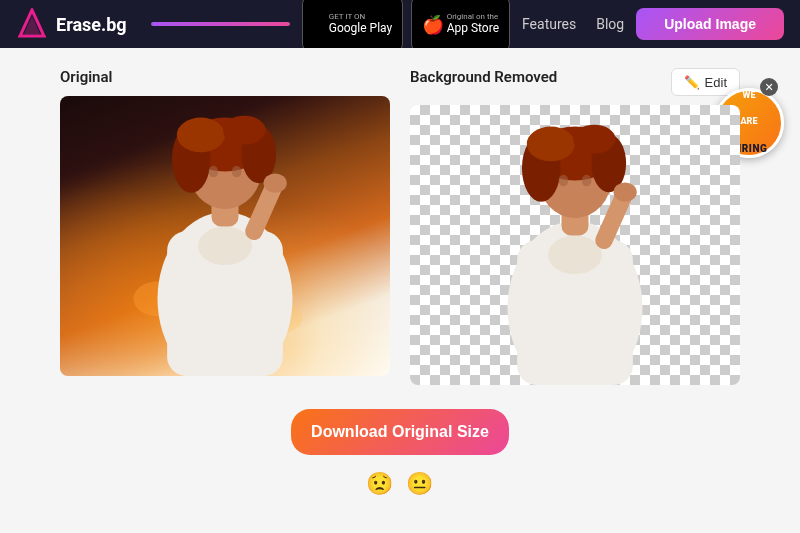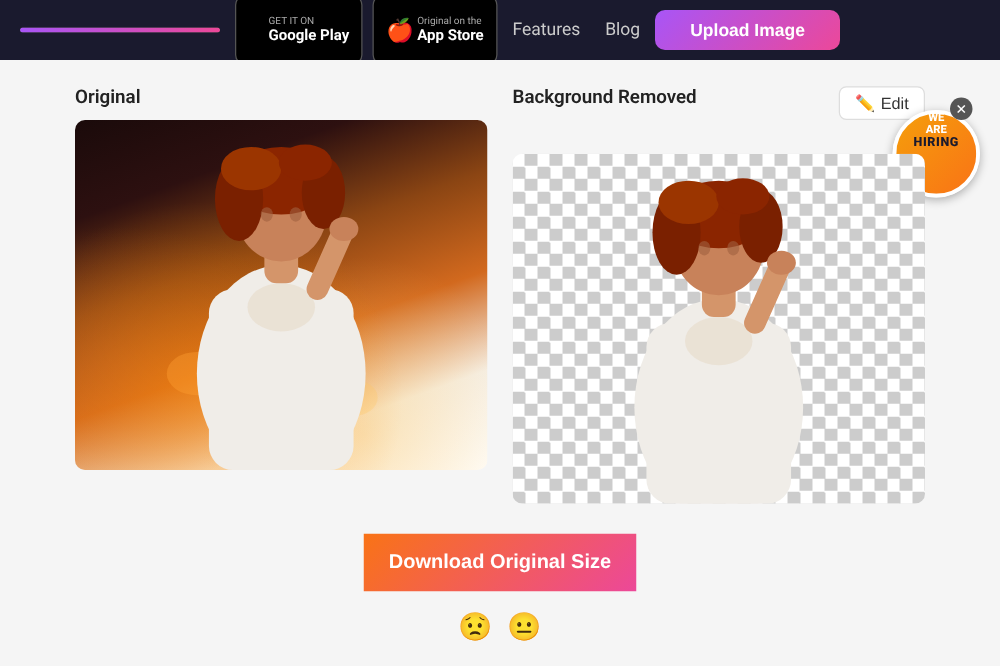--- a/index.html
+++ b/index.html
@@ -73,21 +73,21 @@
       flex-direction: column;
     }
     .store-btn-small {
       color: #aaa;
       font-size: 8px;
       line-height: 1;
     }
     .store-btn-name {
       color: #fff;
       font-size: 12px;
-      font-weight: 700;
+      font-weight: 400;
       line-height: 1.2;
     }
     .nav-links {
       display: flex;
       gap: 20px;
       align-items: center;
     }
     .nav-link {
       color: #ccc;
       font-size: 14px;
@@ -119,21 +119,21 @@
       position: absolute;
       top: 40px;
       right: 16px;
       width: 70px;
       height: 70px;
       background: linear-gradient(135deg, #f59e0b, #f97316);
       border-radius: 50%;
       display: flex;
       flex-direction: column;
       align-items: center;
-      justify-content: flex-start;
+      justify-content: space-between;
       cursor: pointer;
       border: 3px solid #fff;
       box-shadow: 0 2px 8px rgba(0,0,0,0.3);
     }
     .hiring-badge-text-we {
       color: #fff;
       font-size: 9px;
       font-weight: 800;
       line-height: 1;
     }
@@ -227,38 +227,37 @@
       border: 1px solid #ddd;
       border-radius: 6px;
       padding: 5px 12px;
       font-size: 13px;
       cursor: pointer;
       color: #333;
       font-weight: 500;
     }
     .bg-removed-label-row {
       display: flex;
-      align-items: center;
       justify-content: space-between;
-      margin-bottom: 27px;
+      margin-bottom: 9px;
     }
 
     
     .download-section {
       display: flex;
       flex-direction: column;
       align-items: center;
       gap: 16px;
       margin-top: 4px;
     }
     .download-btn {
       background: linear-gradient(135deg, #f97316, #ec4899);
       color: #fff;
       border: none;
-      border-radius: 0;
+      border-radius: 19px;
       padding: 14px 20px;
       font-size: 16px;
       font-weight: 700;
       cursor: pointer;
       white-space: nowrap;
     }
 
     
     .rate-section {
       display: flex;
@@ -269,20 +268,27 @@
     }
     .rate-emoji {
       font-size: 22px;
       cursor: pointer;
     }
   </style>
 </head>
 <body>
 
 <header class="header">
+  <div class="logo-area">
+    <svg class="logo-icon" viewBox="0 0 32 32" fill="none" xmlns="http://www.w3.org/2000/svg">
+      <polygon points="16,2 28,28 4,28" fill="none" stroke="#e91e8c" stroke-width="3"></polygon>
+      <polygon points="16,8 24,26 8,26" fill="#e91e8c" opacity="0.3"></polygon>
+    </svg>
+    <span class="logo-text">Erase.bg</span>
+  </div>
 
   <div class="progress-bar-container">
     <div class="progress-bar-fill"></div>
   </div>
 
   <div class="store-buttons">
     <a class="store-btn">
       <span class="store-btn-icon">▶</span>
       <span class="store-btn-text">
         <span class="store-btn-small">GET IT ON</span>

